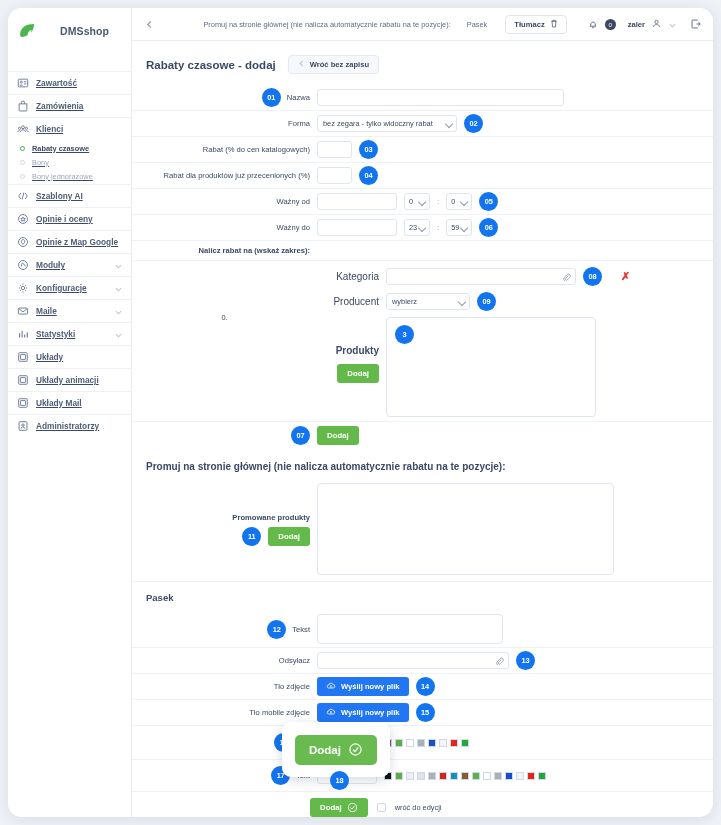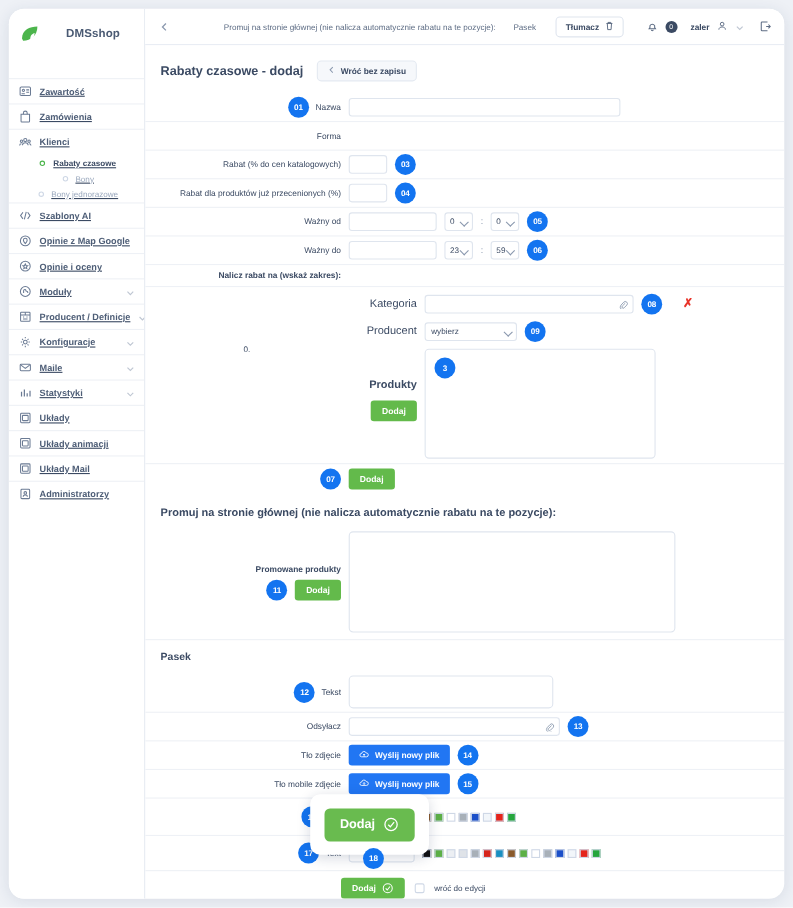--- a/index.html
+++ b/index.html
@@ -42,21 +42,21 @@
   .nav-item.active .nav-ico-box {
     width:14px; height:14px; flex:0 0 14px;
     background:#4cb54c; border-radius:3px;
     display:flex; align-items:center; justify-content:center;
   }
   .chev { margin-left:auto; width:7px; height:7px; opacity:.55; }
 
   .subnav { padding:1px 0 1px 0; }
   .sub-item {
     display:flex; align-items:center; gap:7px;
-    height:14px; padding:0 9px 0 12px; cursor:pointer;justify-content:center;
+    height:14px; padding:0 9px 0 12px; cursor:pointer;
   }
   .dot { width:5px; height:5px; border-radius:50%; border:1.4px solid #cfd8e6; flex:0 0 5px;}
   .sub-item.cur .dot { border-color:#4cb54c; background:#fff; box-shadow:inset 0 0 0 1px #fff; }
   .sub-label { font-size:7.4px; color:#9aa8bd; }
   .sub-item.cur .sub-label { color:#3b4a63; font-weight:700; }
 
   
   .main { flex:1; display:flex; flex-direction:column; min-width:0; position:relative; }
   .topbar {
     height:33px; flex:0 0 33px; display:flex; align-items:center;
@@ -286,65 +286,51 @@
             <path d="M4.5 3.5L2 7l2.5 3.5M9.5 3.5L12 7l-2.5 3.5M8 3l-2 8"></path>
           </svg>
         </span>
         <span class="nav-label">Szablony AI</span>
       </div>
 
       <div class="nav-item">
         <span class="nav-ico">
           <svg width="12" height="12" viewBox="0 0 14 14" fill="none" stroke="#6b7b94" stroke-width="1.1">
             <circle cx="7" cy="7" r="5.2"></circle>
+              <path d="M7 4.6l.8 1.7 1.8.2-1.4 1.3.4 1.8L7 8.8l-1.6.8.4-1.8L4.4 6.5l1.8-.2z"></path>
+          </svg>
+        </span>
+        <span class="nav-label">Opinie i oceny</span>
+      </div>
+
+      <div class="nav-item">
+        <span class="nav-ico">
+          <svg width="12" height="12" viewBox="0 0 14 14" fill="none" stroke="#6b7b94" stroke-width="1.1">
+            <circle cx="7" cy="7" r="5.2"></circle>
               <path d="M7 4.2c-1.1 0-2 .9-2 2 0 1.5 2 3.6 2 3.6s2-2.1 2-3.6c0-1.1-.9-2-2-2z"></path>
           </svg>
         </span>
         <span class="nav-label">Opinie z Map Google</span>
-      </div>
-
-      <div class="nav-item">
-        <span class="nav-ico">
-          <svg width="12" height="12" viewBox="0 0 14 14" fill="none" stroke="#6b7b94" stroke-width="1.1">
-            <circle cx="7" cy="7" r="5.2"></circle>
-              <path d="M7 4.6l.8 1.7 1.8.2-1.4 1.3.4 1.8L7 8.8l-1.6.8.4-1.8L4.4 6.5l1.8-.2z"></path>
-          </svg>
-        </span>
-        <span class="nav-label">Opinie i oceny</span>
       </div>
 
       <div class="nav-item">
         <span class="nav-ico">
           <svg width="12" height="12" viewBox="0 0 14 14" fill="none" stroke="#6b7b94" stroke-width="1.1">
             <circle cx="7" cy="7" r="5.2"></circle>
               <path d="M5.2 8.6V6.3c0-.8.6-1.4 1.3-1.4.7 0 1.1.5 1.1 1 0 .6.5.8.9.8.6 0 1.1.5 1.1 1.1v.8"></path>
           </svg>
         </span>
         <span class="nav-label">Moduły</span>
         <span class="chev">
           <svg width="7" height="7" viewBox="0 0 8 8" fill="none" stroke="#8a98ae" stroke-width="1.2">
               <path d="M1 2.5L4 5.5 7 2.5"></path>
             </svg>
         </span>
       </div>
 
-      <div class="nav-item">
-        <span class="nav-ico">
-          <svg width="12" height="12" viewBox="0 0 14 14" fill="none" stroke="#6b7b94" stroke-width="1.1">
-            <rect x="2" y="2.2" width="10" height="9.6" rx=".8"></rect>
-              <path d="M2 5h10M4.6 7.2h1.2M8.2 7.2h1.2M4.6 9.4h4.8M7 2.2v2.8"></path>
-          </svg>
-        </span>
-        <span class="nav-label">Producent / Definicje</span>
-        <span class="chev">
-          <svg width="7" height="7" viewBox="0 0 8 8" fill="none" stroke="#8a98ae" stroke-width="1.2">
-              <path d="M1 2.5L4 5.5 7 2.5"></path>
-            </svg>
-        </span>
-      </div>
 
       <div class="nav-item">
         <span class="nav-ico">
           <svg width="12" height="12" viewBox="0 0 14 14" fill="none" stroke="#6b7b94" stroke-width="1.1">
             <circle cx="7" cy="7" r="2"></circle>
             <path d="M7 1.6v1.4M7 11v1.4M2.2 7h1.4M10.4 7h1.4M3.6 3.6l1 1M9.4 9.4l1 1M10.4 3.6l-1 1M4.6 9.4l-1 1"></path>
           </svg>
         </span>
         <span class="nav-label">Konfiguracje</span>
         <span class="chev">
@@ -495,20 +481,26 @@
           <span class="lbl">Nazwa</span>
         </div>
         <div class="ctrl-col">
           <input class="inp inp-name" type="text" value="" style="">
         </div>
       </div>
 
       <div class="row">
         <div class="lbl-col">
           <span class="lbl">Forma</span>
+        </div>
+        <div class="ctrl-col">
+          <div class="sel sel-forma">
+            <span>bez zegara - tylko widoczny rabat</span>
+          </div>
+          <span class="bubble">02</span>
         </div>
       </div>
 
       <div class="row">
         <div class="lbl-col">
           <span class="lbl">Rabat (% do cen katalogowych)</span>
         </div>
         <div class="ctrl-col">
           <input class="inp inp-sm" type="text" value="" style="">
           <span class="bubble">03</span>

